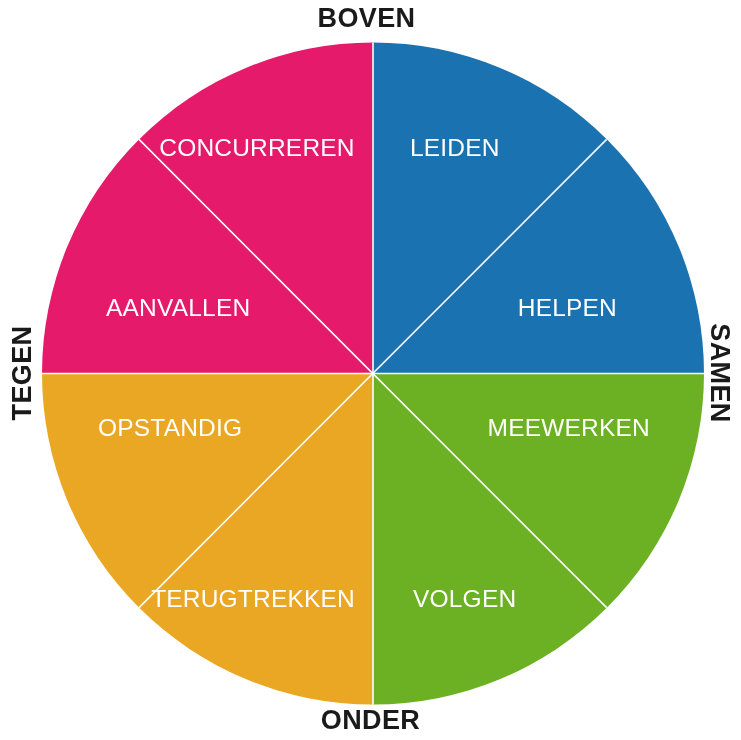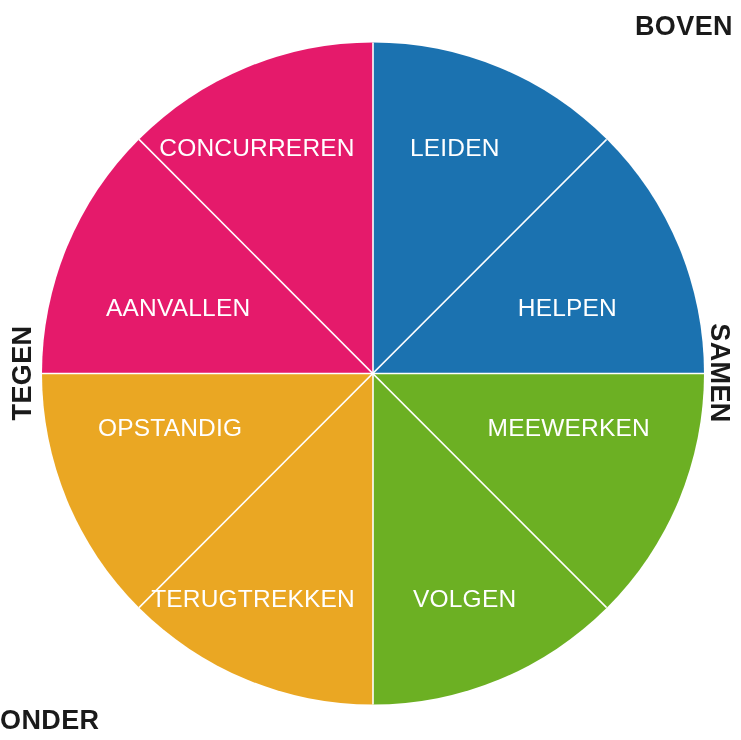--- a/index.html
+++ b/index.html
@@ -35,27 +35,27 @@
     font-size: 27px;
     font-weight: 700;
     letter-spacing: 0.4px;
     white-space: nowrap;
     line-height: 1;
   }
   #axis-top {
     left: 0;
     right: 8px;
     top: 5px;
-    text-align: right;
-    margin-top: 8px;
+    text-align: center;
   }
   #axis-bottom {
     left: 0;
     right: 0;
     bottom: 6px;
+    text-align: center;
     margin-top: 42px;
   }
   #axis-left {
     left: 0px;
     top: 373px;
     transform: translate(-50%, -50%) rotate(-90deg);
     transform-origin: 50% 50%;
     margin-left: 22px;
   }
   #axis-right {

